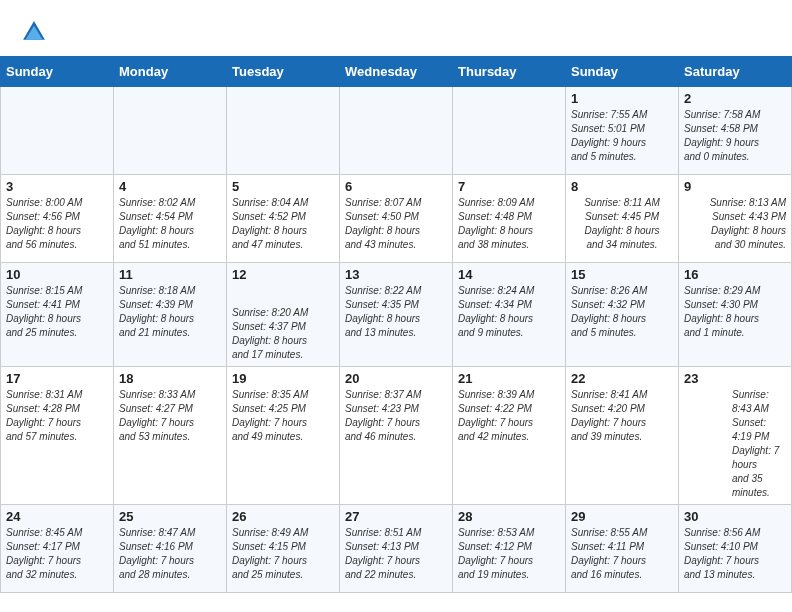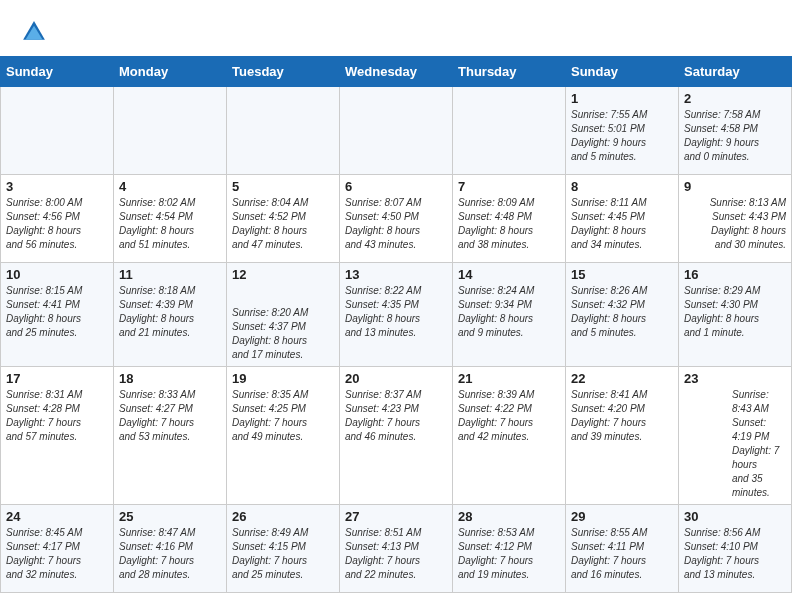--- a/index.html
+++ b/index.html
@@ -176,21 +176,21 @@
         </td>
         <td>
           <span class="day-num">7</span>
           <div class="day-info" style="white-space: pre-line;">Sunrise: 8:09 AM
 Sunset: 4:48 PM
 Daylight: 8 hours
 and 38 minutes.</div>
         </td>
         <td>
           <span class="day-num">8</span>
-          <div class="day-info" style="white-space: pre-line;">Sunrise: 8:11 AM
+          <div class="day-info" style="white-space: pre-line; text-align: center;">Sunrise: 8:11 AM
 Sunset: 4:45 PM
 Daylight: 8 hours
 and 34 minutes.</div>
         </td>
         <td>
           <span class="day-num">9</span>
           <div class="day-info" style="white-space: pre-line; text-align: right;">Sunrise: 8:13 AM
 Sunset: 4:43 PM
 Daylight: 8 hours
 and 30 minutes.</div>
@@ -221,21 +221,21 @@
         <td>
           <span class="day-num">13</span>
           <div class="day-info" style="white-space: pre-line;">Sunrise: 8:22 AM
 Sunset: 4:35 PM
 Daylight: 8 hours
 and 13 minutes.</div>
         </td>
         <td>
           <span class="day-num">14</span>
           <div class="day-info" style="white-space: pre-line;">Sunrise: 8:24 AM
-Sunset: 9:34 PM
+Sunset: 4:34 PM
 Daylight: 8 hours
 and 9 minutes.</div>
         </td>
         <td>
           <span class="day-num">15</span>
           <div class="day-info" style="white-space: pre-line;">Sunrise: 8:26 AM
 Sunset: 4:32 PM
 Daylight: 8 hours
 and 5 minutes.</div>
         </td>

